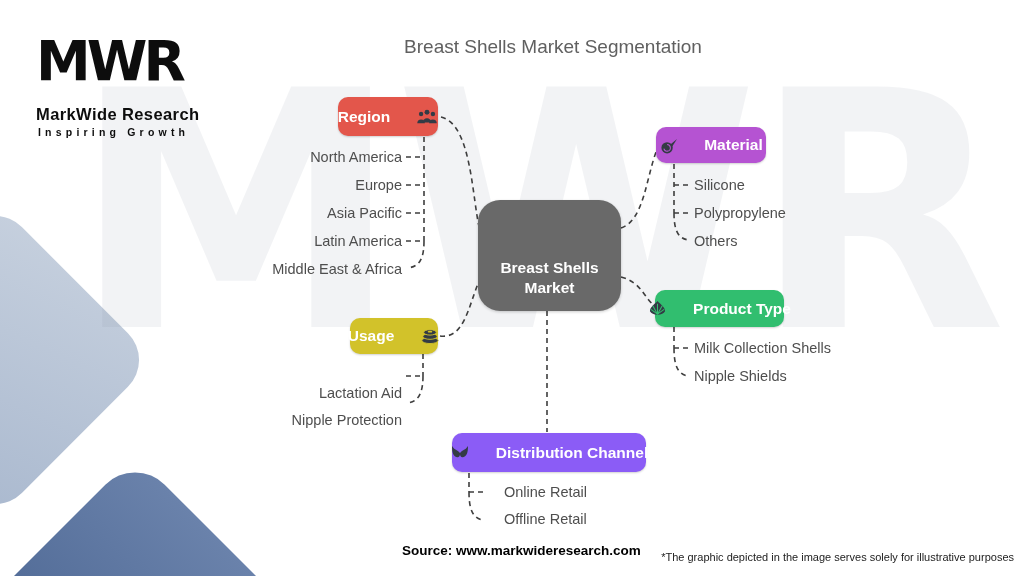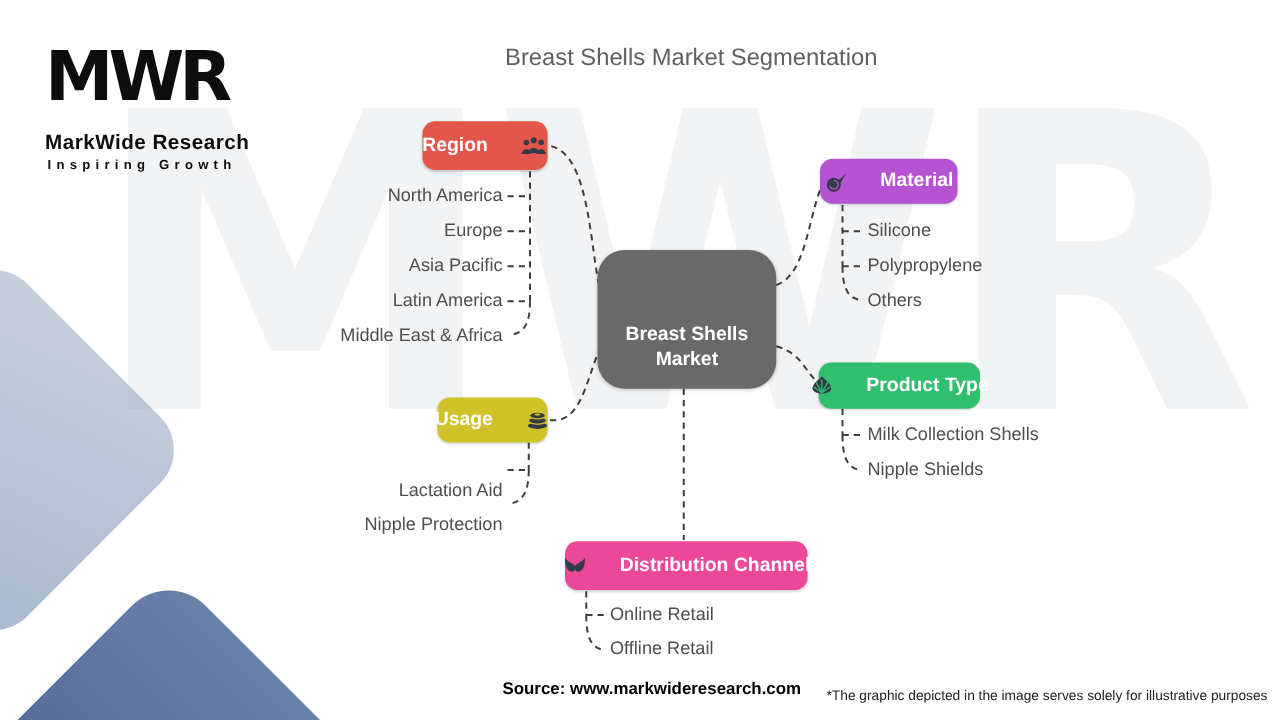--- a/index.html
+++ b/index.html
@@ -177,29 +177,29 @@
         </g>
         <ellipse cx="11" cy="5.2" rx="2.6" ry="1" fill="#D2C22A"></ellipse>
       </svg>
     </span>
   </div>
   <ul class="items align-right h27" style="right:622px;top:380px;">
     <li>Lactation Aid</li>
     <li>Nipple Protection</li>
   </ul>
 
-  <div class="node" style="left: 452px; top: 433px; width: 194px; height: 39px; background: #ec4899;">
+  <div class="node" style="left: 452px; top: 433px; width: 194px; height: 39px; background: #8b5cf6;">
     <span class="icon">
       <svg viewBox="0 0 20 15" width="20" height="15">
         <path d="M2 1 C2 7.5 3.2 11.5 7 12.3 C9 12.7 10 11 10 9.3 C10 11 11 12.7 13 12.3 C16.8 11.5 18 7.5 18 1 C15.5 5.2 12.5 4.6 10 8 C7.5 4.6 4.5 5.2 2 1 Z" fill="#333B45"></path>
       </svg>
     </span>
     <span>Distribution Channel</span>
   </div>
-  <ul class="items h27" style="left:488px;top:479px;">
+  <ul class="items h27" style="left:504px;top:479px;">
     <li>Online Retail</li>
     <li>Offline Retail</li>
   </ul>
 
   <div class="source-note">Source: www.markwideresearch.com</div>
   <div class="disclaimer">*The graphic depicted in the image serves solely for illustrative purposes</div>
 
 </div>
 
 </body></html>

